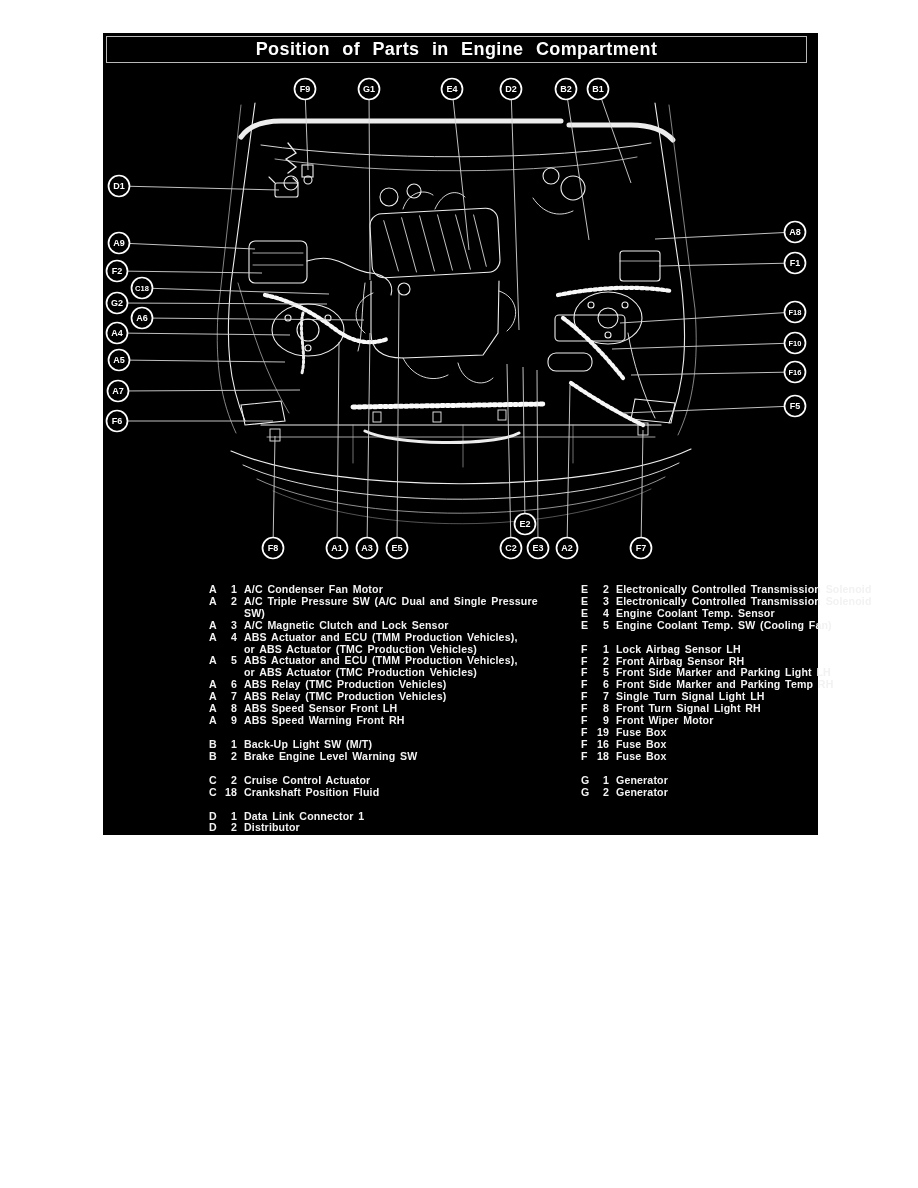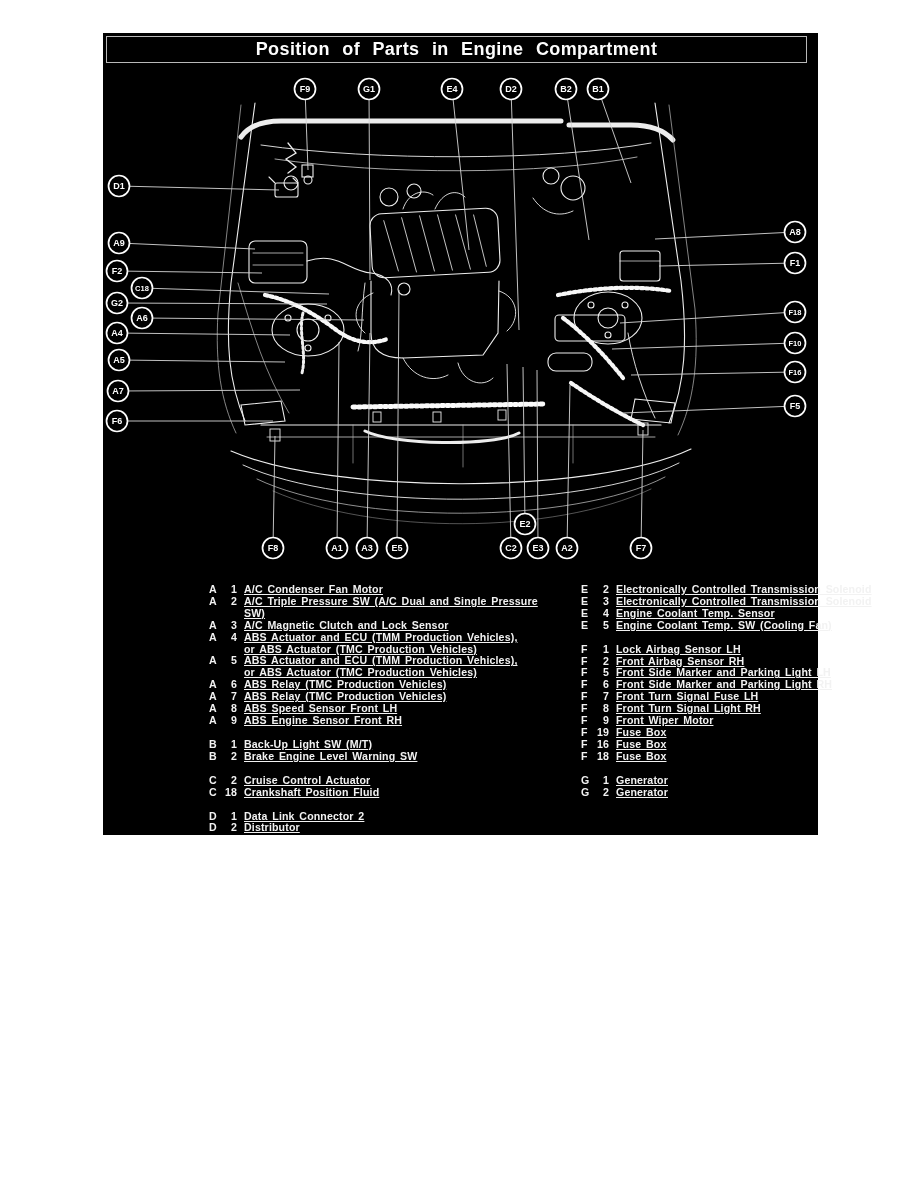--- a/index.html
+++ b/index.html
@@ -14,21 +14,21 @@
     color:#fdfdfd;font-size:18px;font-weight:bold;letter-spacing:0.4px;word-spacing:7px;
     white-space:nowrap;
   }
   .diagram-svg{position:absolute;left:0;top:0;}
   .legend{position:absolute;color:#f2f2f2;font-size:10.6px;font-weight:bold;
     letter-spacing:0.15px;word-spacing:1.6px;}
   .legend .grp{margin-bottom:12px;}
   .legend .row{display:flex;line-height:11.9px;white-space:nowrap;}
   .legend .c{width:13px;flex:0 0 13px;}
   .legend .n{width:15px;flex:0 0 15px;text-align:right;margin-right:7px;}
-  .legend .t{flex:0 0 auto;text-decoration:underline;}
+  .legend .t{flex:0 0 auto;}
   .legend .sp{width:35px;flex:0 0 35px;}
   #legend-left{left:106px;top:551px;width:365px;}
   #legend-right{left:478px;top:551px;width:335px;}
 </style>
 </head>
 <body>
 
 <div class="page">
   <div class="panel">
 
@@ -340,21 +340,21 @@
             <span class="t">ABS Relay (TMC Production Vehicles)</span>
           </div>
           <div class="row">
             <span class="c">A</span>
             <span class="n">8</span>
             <span class="t">ABS Speed Sensor Front LH</span>
           </div>
           <div class="row">
             <span class="c">A</span>
             <span class="n">9</span>
-            <span class="t">ABS Engine Sensor Front RH</span>
+            <span class="t">ABS Speed Warning Front RH</span>
           </div>
         </div>
         <div class="grp">
           <div class="row">
             <span class="c">B</span>
             <span class="n">1</span>
             <span class="t">Back-Up Light SW (M/T)</span>
           </div>
           <div class="row">
             <span class="c">B</span>
@@ -371,21 +371,21 @@
           <div class="row">
             <span class="c">C</span>
             <span class="n">18</span>
             <span class="t">Crankshaft Position Fluid</span>
           </div>
         </div>
         <div class="grp">
           <div class="row">
             <span class="c">D</span>
             <span class="n">1</span>
-            <span class="t">Data Link Connector 2</span>
+            <span class="t">Data Link Connector 1</span>
           </div>
           <div class="row">
             <span class="c">D</span>
             <span class="n">2</span>
             <span class="t">Distributor</span>
           </div>
         </div>
       </div>
     <div class="legend" id="legend-right">
         <div class="grp">
@@ -422,26 +422,26 @@
             <span class="t">Front Airbag Sensor RH</span>
           </div>
           <div class="row">
             <span class="c">F</span>
             <span class="n">5</span>
             <span class="t">Front Side Marker and Parking Light LH</span>
           </div>
           <div class="row">
             <span class="c">F</span>
             <span class="n">6</span>
-            <span class="t">Front Side Marker and Parking Light RH</span>
+            <span class="t">Front Side Marker and Parking Temp RH</span>
           </div>
           <div class="row">
             <span class="c">F</span>
             <span class="n">7</span>
-            <span class="t">Front Turn Signal Fuse LH</span>
+            <span class="t">Single Turn Signal Light LH</span>
           </div>
           <div class="row">
             <span class="c">F</span>
             <span class="n">8</span>
             <span class="t">Front Turn Signal Light RH</span>
           </div>
           <div class="row">
             <span class="c">F</span>
             <span class="n">9</span>
             <span class="t">Front Wiper Motor</span>

